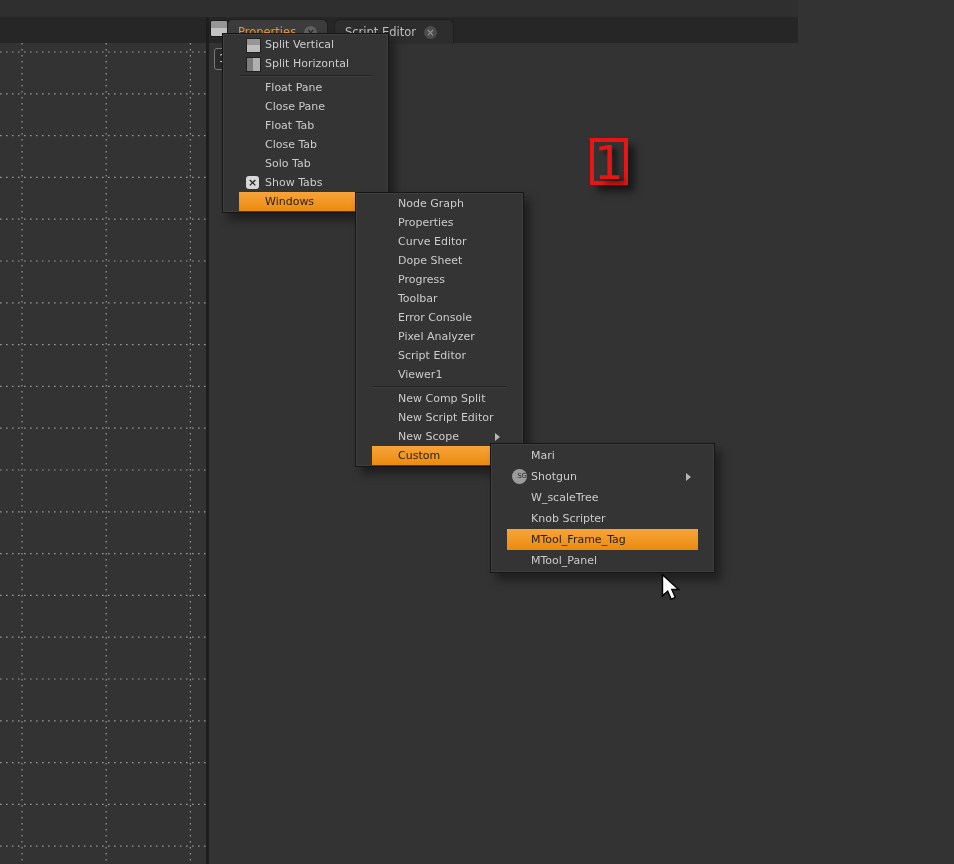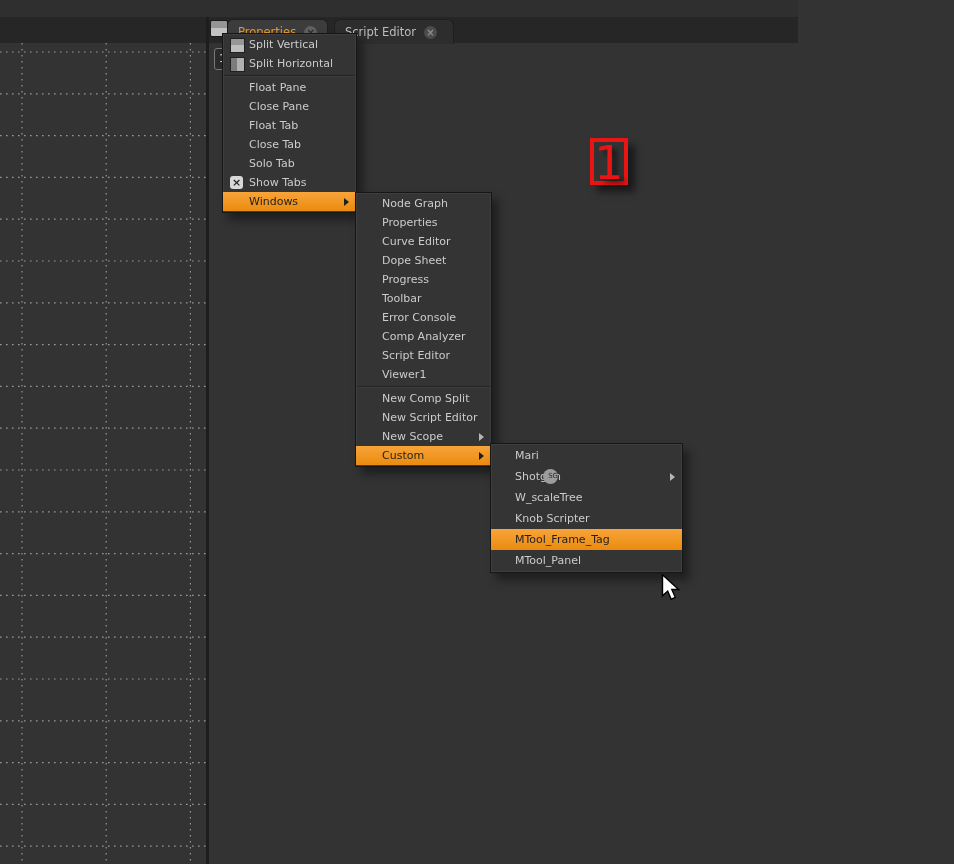--- a/index.html
+++ b/index.html
@@ -32,21 +32,21 @@
   .tab-script .close{background:#4c4c4c;color:#909090;}
 
   
   .props-counter{position:absolute;left:214px;top:48px;width:15px;height:20px;
     background:#2b2b2b;border:1px solid #787878;border-radius:3px;color:#e0e0e0;
     font-size:11px;line-height:20px;text-align:center;z-index:3;}
 
   
   .menu{position:absolute;background:#343434;border:1px solid #161616;
         box-shadow:inset 0 0 0 1px rgba(255,255,255,0.05),6px 7px 9px rgba(0,0,0,0.42);
-        z-index:10;padding:1px 0;}
+        z-index:10;padding:1px 16px;}
   .menu1{left:222px;top:33px;width:133px;}
   .menu2{left:355px;top:192px;width:135px;}
   .menu3{left:490px;top:443px;width:191px;}
   .mi{position:relative;height:19px;display:flex;align-items:center;
       color:#cbcbcb;font-size:11px;padding-left:26px;white-space:nowrap;}
   .menu3 .mi{height:21px;padding-left:24px;}
   .mi.hl{background:linear-gradient(to bottom,#f7a43a,#eb8b0e);color:#1f1f1f;}
   .sep{height:5px;position:relative;}
   .sep::after{content:'';position:absolute;left:1px;right:1px;top:2px;height:1px;
       background:#232323;box-shadow:0 1px 0 #3e3e3e;}
@@ -55,21 +55,21 @@
   .hl .arrow{border-left-color:#1f1f1f;}
   .ic{position:absolute;left:7px;top:3px;}
   .ic-splitv{width:13px;height:13px;border:1px solid #202020;
       background:linear-gradient(to bottom,#969696 0 45%,#bdbdbd 45% 100%);}
   .ic-splith{width:13px;height:13px;border:1px solid #202020;
       background:linear-gradient(to right,#7c7c7c 0 45%,#b0b0b0 45% 100%);}
   .ic-checkx{width:13px;height:13px;background:#d8d8d8;border-radius:3px;color:#262626;
       font-weight:bold;font-size:11px;line-height:13px;text-align:center;}
   .ic-sg{width:15px;height:15px;border-radius:50%;background:#9c9c9c;color:#2c2c2c;
       font-size:7px;font-weight:normal;line-height:15px;text-align:right;top:3px;left:5px;
-      letter-spacing:0;margin-left:47px;}
+      letter-spacing:0;}
 
   
   .marker{position:absolute;left:590px;top:138px;width:30px;height:39px;
       border:4px solid #e91414;box-shadow:7px 7px 7px rgba(0,0,0,0.5);
       color:#e91414;font-size:46px;line-height:42px;text-align:center;z-index:8;
       text-shadow:5px 4px 5px rgba(0,0,0,0.55);}
 
   
   .cursor{position:absolute;left:661px;top:574px;z-index:50;}
 </style>
@@ -173,21 +173,21 @@
     <div class="mi">
       <span>Progress</span>
     </div>
     <div class="mi">
       <span>Toolbar</span>
     </div>
     <div class="mi">
       <span>Error Console</span>
     </div>
     <div class="mi">
-      <span>Comp Analyzer</span>
+      <span>Pixel Analyzer</span>
     </div>
     <div class="mi">
       <span>Script Editor</span>
     </div>
     <div class="mi">
       <span>Viewer1</span>
     </div>
     <div class="sep"></div>
     <div class="mi">
       <span>New Comp Split</span>

